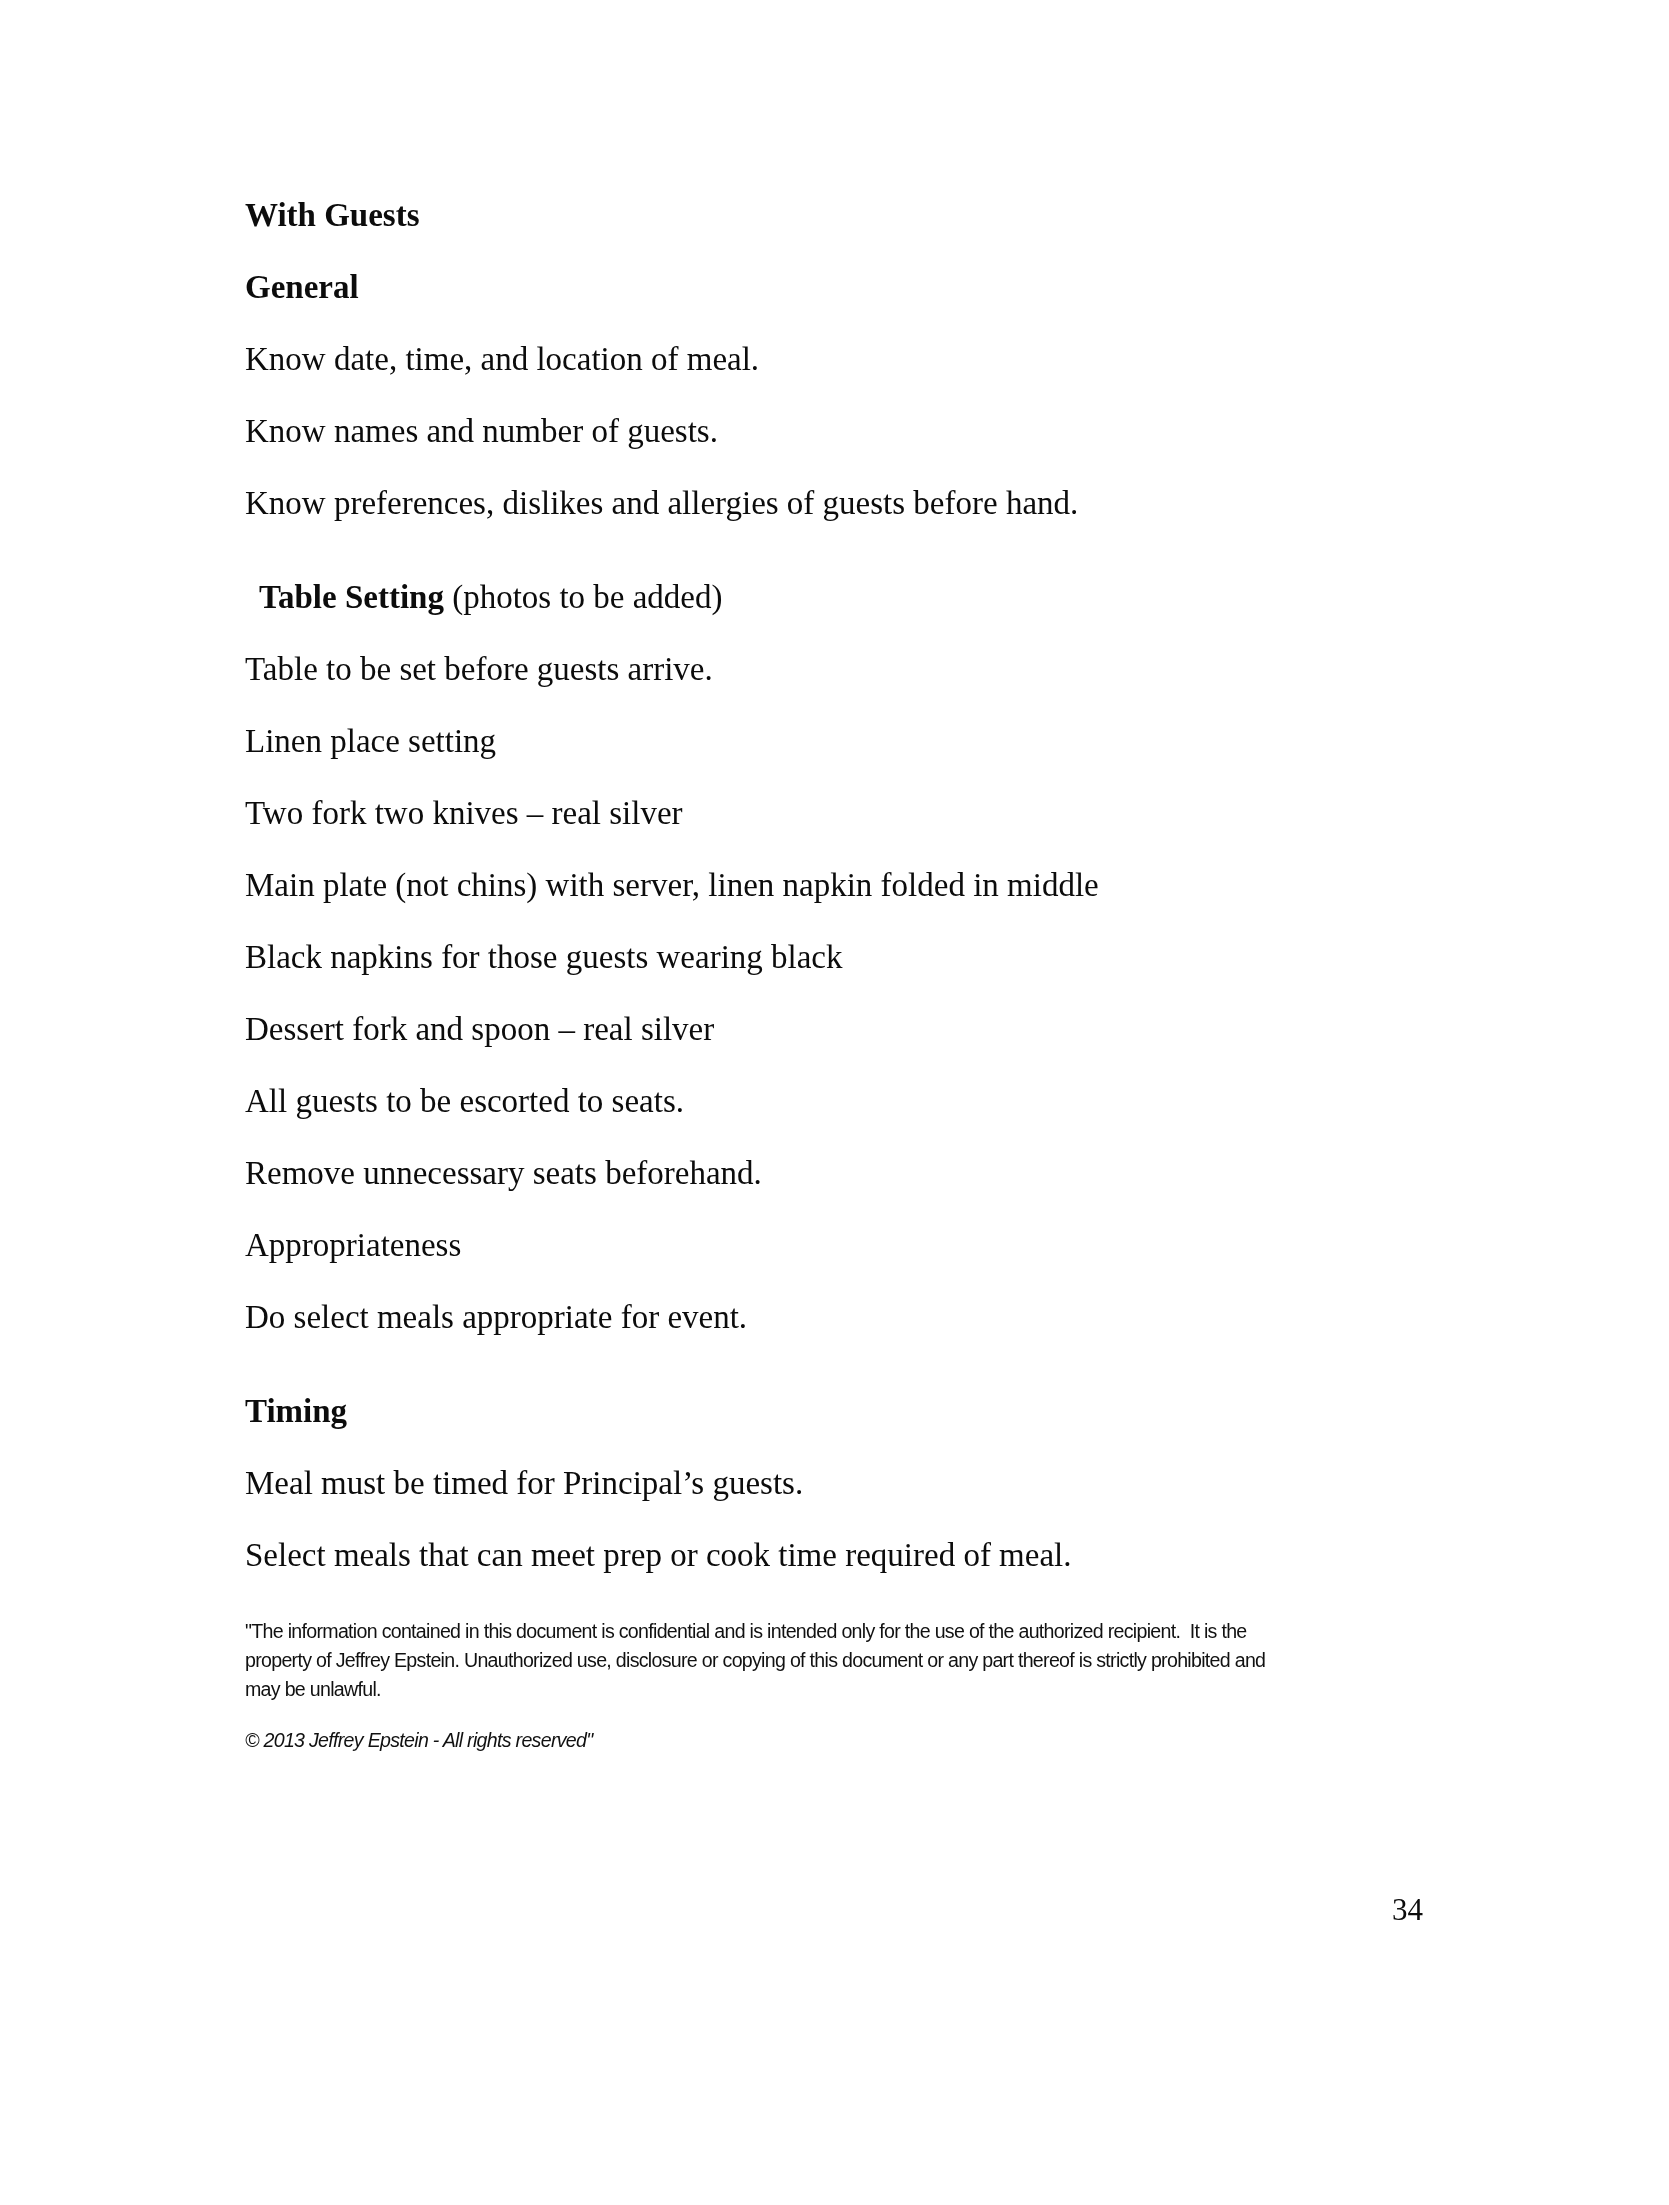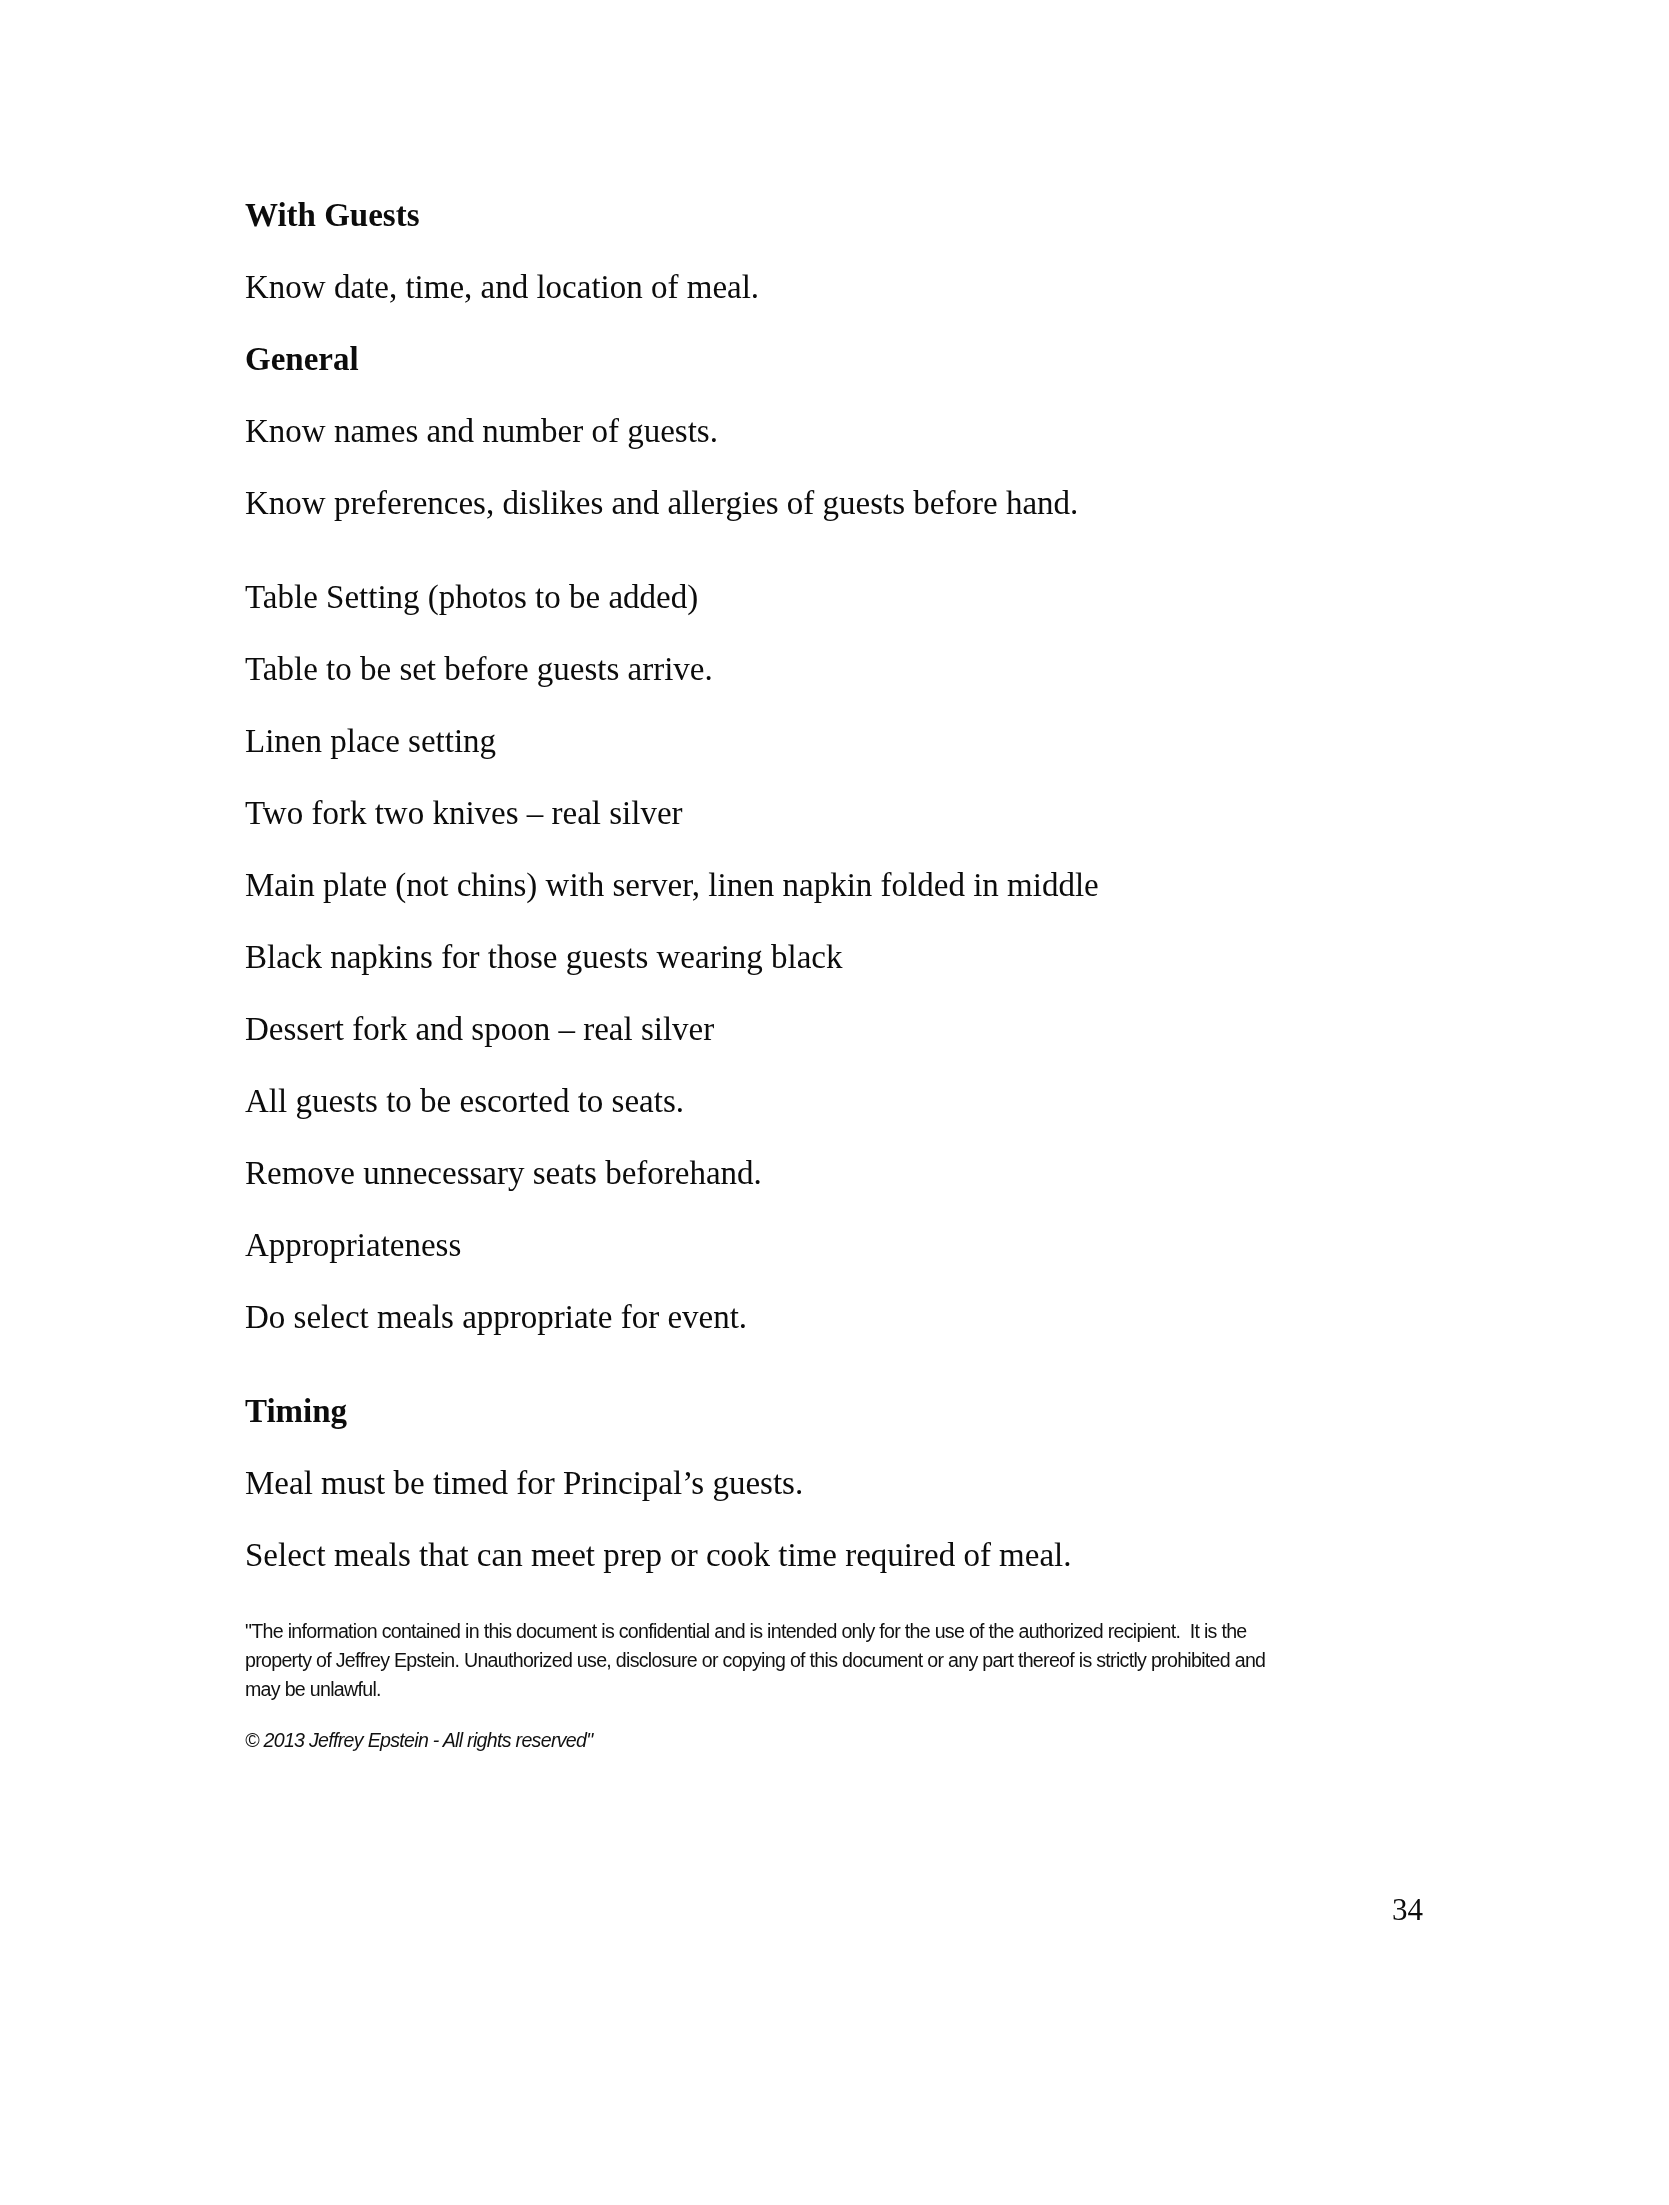--- a/index.html
+++ b/index.html
@@ -24,21 +24,21 @@
   .para {
     font-family: "Liberation Serif", serif;
     font-size: 33px;
     line-height: 36px;
     margin: 0 0 36px 0;
     white-space: pre;
     color: #0c0c0c;
   }
   .h { font-weight: bold; }
   .gap { margin-top: 58px; }
-  .b { font-weight: normal; }
+  .b { font-weight: bold; margin-left: 14px; }
   .r { font-weight: normal; }
   .disclaimer {
     margin-top: 44px;
   }
   .fline {
     font-family: "Liberation Sans", sans-serif;
     font-size: 19.6px;
     letter-spacing: -0.7px;
     line-height: 29px;
     white-space: pre;
@@ -70,22 +70,22 @@
   }
 </style>
 </head>
 <body>
 
 <div class="page">
 
   <div class="doc">
 
     <div class="para h">With Guests</div>
+    <div class="para h">General</div>
     <div class="para">Know date, time, and location of meal.</div>
-    <div class="para h">General</div>
     <div class="para">Know names and number of guests.</div>
     <div class="para">Know preferences, dislikes and allergies of guests before hand.</div>
 
     <div class="para gap"><span class="b">Table Setting</span><span class="r"> (photos to be added)</span></div>
     <div class="para">Table to be set before guests arrive.</div>
     <div class="para">Linen place setting</div>
     <div class="para">Two fork two knives – real silver</div>
     <div class="para">Main plate (not chins) with server, linen napkin folded in middle</div>
     <div class="para">Black napkins for those guests wearing black</div>
     <div class="para">Dessert fork and spoon – real silver</div>

